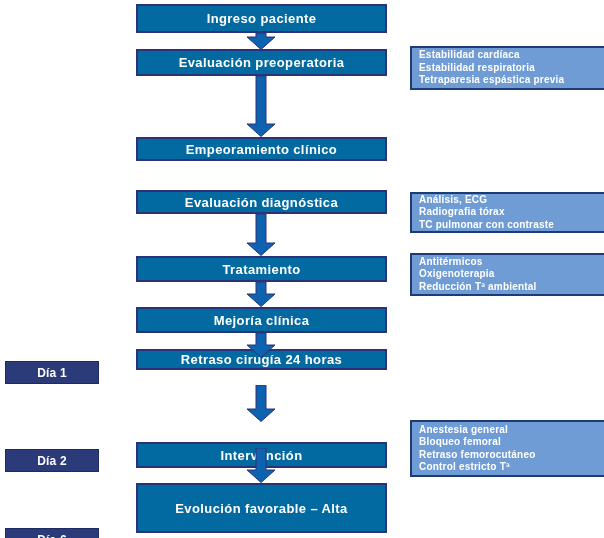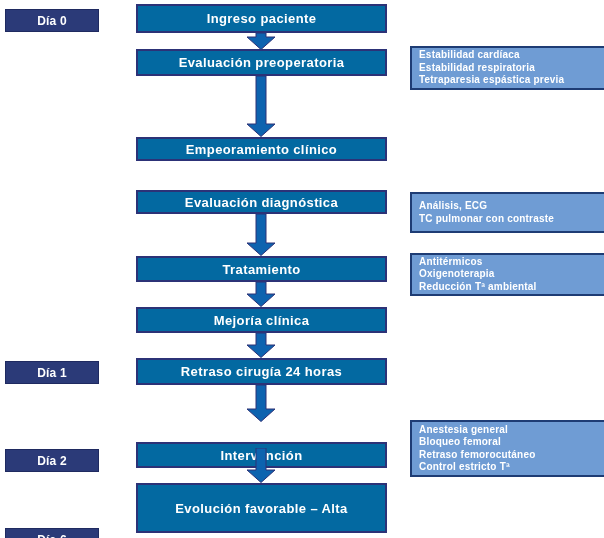--- a/index.html
+++ b/index.html
@@ -69,32 +69,31 @@
     justify-content: center;
     letter-spacing: 0.2px;
   }
   .side-box .line { white-space: nowrap; }
 </style>
 </head>
 <body>
 
 <div id="canvas">
 
-  <div class="day-label" style="top:9px">Día 0</div>
   <div class="day-label" style="top:361px">Día 1</div>
   <div class="day-label" style="top:449px">Día 2</div>
   <div class="day-label" style="top:528px">Día 6</div>
 
   <div class="flow-box" style="top:4px;height:29px">Ingreso paciente</div>
   <div class="flow-box" style="top:137px;height:24px">Empeoramiento clínico</div>
   <div class="flow-box" style="top:49px;height:27px">Evaluación preoperatoria</div>
   <div class="flow-box" style="top:190px;height:24px">Evaluación diagnóstica</div>
   <div class="flow-box" style="top:256px;height:26px">Tratamiento</div>
   <div class="flow-box" style="top:307px;height:26px">Mejoría clínica</div>
-  <div class="flow-box" style="top:358px;height:27px">Retraso cirugía 24 horas</div>
+  <div class="flow-box" style="top:349px;height:21px">Retraso cirugía 24 horas</div>
   <div class="flow-box" style="top:442px;height:26px">Intervención</div>
   <div class="flow-box" style="top:483px;height:50px">Evolución favorable – Alta</div>
 
   <svg class="flow-arrow" style="top:33px" width="30" height="17">
     <polygon points="10,0 20,0 20,4 29,4 15,16.5 1,4 10,4" fill="#0d63af" stroke="#2c3277" stroke-width="1"></polygon>
   </svg>
   <svg class="flow-arrow" style="top:76px" width="30" height="61">
     <polygon points="10,0 20,0 20,48 29,48 15,60.5 1,48 10,48" fill="#0d63af" stroke="#2c3277" stroke-width="1"></polygon>
   </svg>
   <svg class="flow-arrow" style="top:214px" width="30" height="42">
@@ -113,20 +112,21 @@
     <polygon points="10,0 20,0 20,22 29,22 15,34.5 1,22 10,22" fill="#0d63af" stroke="#2c3277" stroke-width="1"></polygon>
   </svg>
 
   <div class="side-box" style="top:46px;height:44px">
     <div class="line">Estabilidad cardíaca</div>
     <div class="line">Estabilidad respiratoria</div>
     <div class="line">Tetraparesia espástica previa</div>
   </div>
   <div class="side-box" style="top:192px;height:41px">
     <div class="line">Análisis, ECG</div>
+    <div class="line">Radiografia tórax</div>
     <div class="line">TC pulmonar con contraste</div>
   </div>
   <div class="side-box" style="top:253px;height:43px">
     <div class="line">Antitérmicos</div>
     <div class="line">Oxigenoterapia</div>
     <div class="line">Reducción Tª ambiental</div>
   </div>
   <div class="side-box" style="top:420px;height:57px">
     <div class="line">Anestesia general</div>
     <div class="line">Bloqueo femoral</div>

